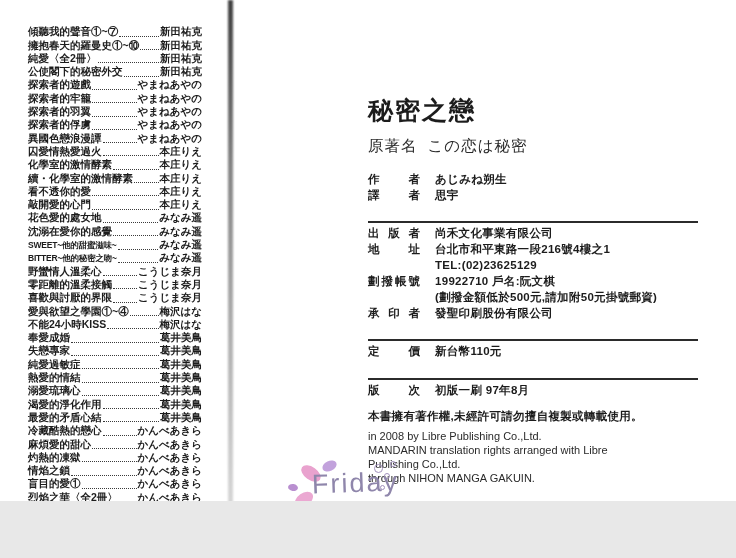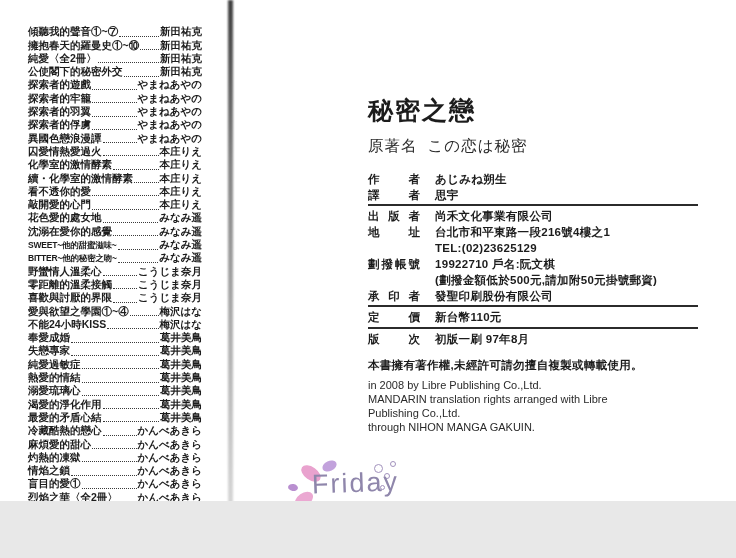--- a/index.html
+++ b/index.html
@@ -22,21 +22,21 @@
   }
   
   .right-page{position:absolute; left:368px; top:94px; width:330px;}
   .book-title{margin:0; font-size:25px; font-weight:700; letter-spacing:2px;}
   .orig{margin-top:9px; font-size:15.5px; color:#2a2a2a; letter-spacing:1px;}
   .orig .olabel{margin-right:10px;}
   .colophon{margin-top:16px;}
   .krow{display:flex; align-items:flex-start; font-size:11.5px; line-height:12.5px; margin-bottom:3.4px;}
   .klabel{flex:0 0 52px; text-align:justify; text-align-last:justify; font-weight:700;}
   .kvalue{margin-left:15px; font-weight:700; letter-spacing:.3px;}
-  .krow.rule-below{border-bottom:2px solid #2b2b2b; padding-bottom:3px; margin-bottom:4px;}
+  .krow.rule-below{border-bottom:2px solid #2b2b2b; padding-bottom:20px; margin-bottom:4px;}
   .notes{margin-top:13px; font-size:11.5px;}
   .cn-note{font-weight:700; margin-bottom:6px; letter-spacing:.3px;}
   .en-line{font-size:11px; line-height:13.8px; color:#2a2a2a;}
   .final-note{margin-top:16px; font-size:11.5px; font-weight:700; letter-spacing:.3px;}
   
   .watermark{position:absolute; left:286px; top:458px; width:130px; height:72px; pointer-events:none;}
   .petal{position:absolute; border-radius:50%;}
   .petal.p1{left:14px; top:9px;  width:22px; height:13px; background:#e9a2ce; transform:rotate(35deg);}
   .petal.p2{left:36px; top:3px;  width:15px; height:10px; background:#c2a2dc; transform:rotate(-25deg);}
   .petal.p3{left:2px;  top:26px; width:10px; height:7px;  background:#b98fd0; transform:rotate(10deg);}

